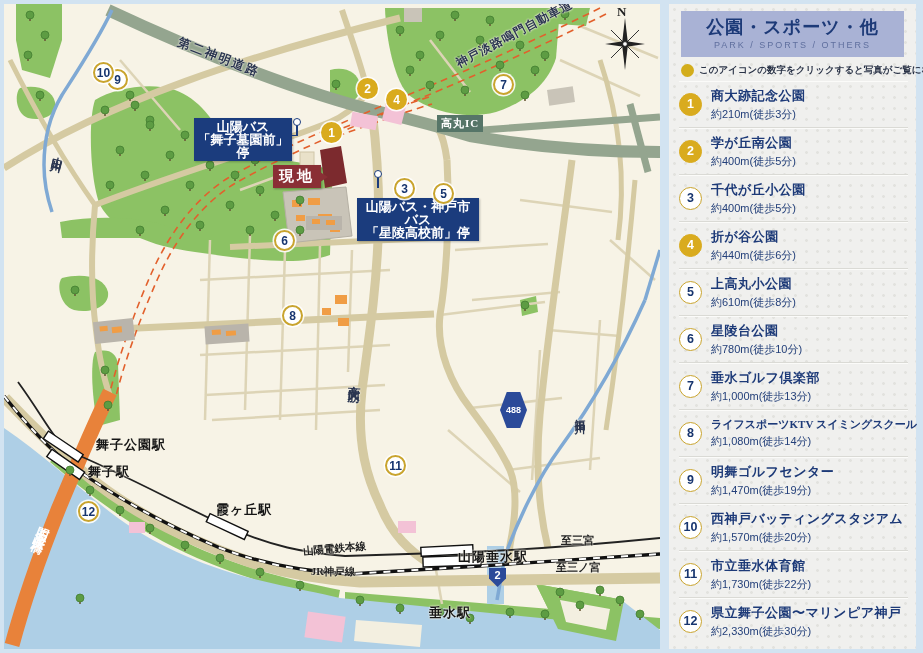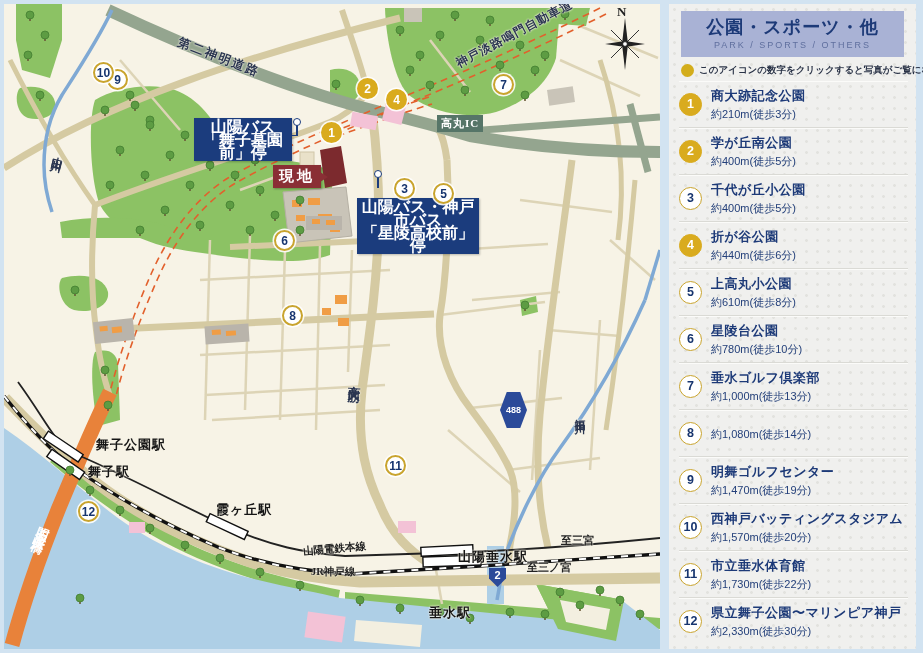--- a/index.html
+++ b/index.html
@@ -30,26 +30,26 @@
   .lbl-shodai{left:342px;top:372px;font-size:12.5px;transform:rotate(4deg);}
   .lbl-fukuda{left:568px;top:406px;font-size:11px;}
   .lbl-maikokoen{left:92px;top:432px;}
   .lbl-maiko{left:84px;top:459px;}
   .lbl-kasumi{left:212px;top:497px;}
   .lbl-sanyotarumi{left:454px;top:544px;}
   .lbl-tarumi{left:425px;top:556px;margin-top:44px;}
   .lbl-linesanyo{left:299px;top:538px;transform:rotate(-5deg);}
   .lbl-linejr{left:307px;top:561px;}
   .lbl-to1{left:557px;top:529px;font-size:11px;}
-  .lbl-to2{left:523px;top:556px;font-size:11px;}
+  .lbl-to2{left:552px;top:556px;font-size:11px;}
   .lbl-n{left:613px;top:0px;font-size:13px;color:#222;}
   .busbox{
     position:absolute;background:#1b3c7d;color:#fff;text-align:center;
     font-family:"Liberation Serif","DejaVu Serif",serif;font-weight:bold;
-    font-size:16px;line-height:13px;padding:2px 3px;box-shadow:1px 1px 2px rgba(0,0,0,.25);
+    font-size:13px;line-height:13px;padding:2px 3px;box-shadow:1px 1px 2px rgba(0,0,0,.25);
   }
   .busbox1{left:190px;top:114px;width:92px;}
   .busbox2{left:353px;top:194px;width:116px;}
   .leader{position:absolute;left:282px;top:131px;width:12px;height:1px;background:#1b3c7d;}
   .busstop{position:absolute;width:10px;height:18px;}
   .busstop .pole{position:absolute;left:4px;top:5px;width:2px;height:13px;background:#1b3c7d;}
   .busstop .head{position:absolute;left:1px;top:0;width:6px;height:6px;border-radius:50%;background:#fff;border:1.5px solid #1b3c7d;}
   .busstop1{left:288px;top:114px;}
   .busstop2{left:369px;top:166px;}
   .icbox{
@@ -602,20 +602,21 @@
           <span class="sb-name">垂水ゴルフ倶楽部</span>
           <span class="sb-dist">約1,000m(徒歩13分)</span>
         </span>
       </div>
 
       <div class="sb-item">
         <span class="sb-circle">
           <span>8</span>
         </span>
         <span class="sb-text">
+          <span class="sb-name long">ライフスポーツKTV スイミングスクール</span>
           <span class="sb-dist">約1,080m(徒歩14分)</span>
         </span>
       </div>
 
       <div class="sb-item">
         <span class="sb-circle">
           <span>9</span>
         </span>
         <span class="sb-text">
           <span class="sb-name">明舞ゴルフセンター</span>

